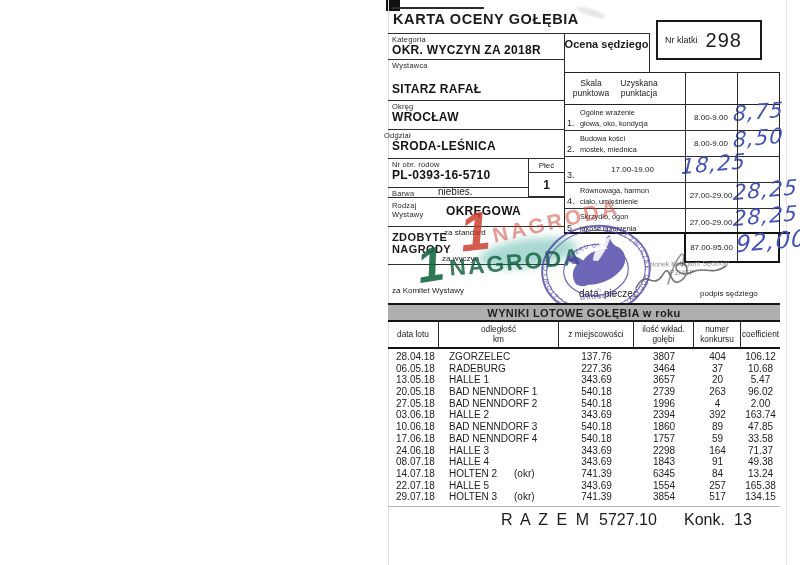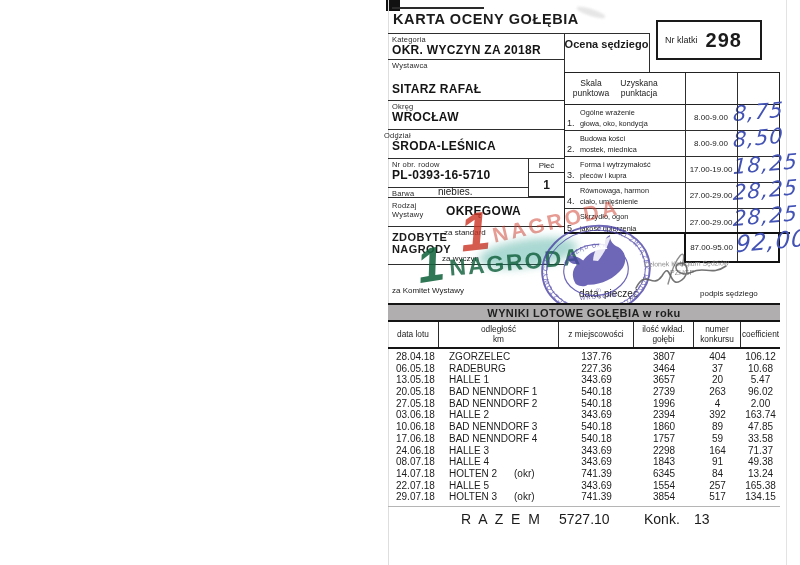--- a/index.html
+++ b/index.html
@@ -7,21 +7,21 @@
         font-family:"Liberation Sans",sans-serif;color:#1b1b1b;margin-left:36px;}
   .abs{position:absolute;}
   .hl{position:absolute;background:#2e2e2e;height:1.3px;}
   .vl{position:absolute;background:#2e2e2e;width:1.3px;}
   .lbl{position:absolute;font-size:7.5px;color:#2a2a2a;letter-spacing:.2px;}
   .val{position:absolute;font-size:12px;font-weight:bold;letter-spacing:.3px;color:#141414;}
   .title{position:absolute;left:357px;top:11px;font-size:14.5px;font-weight:bold;letter-spacing:.6px;}
   .nrbox{position:absolute;left:620px;top:20px;width:102px;height:36px;border:2px solid #1a1a1a;
          display:flex;align-items:center;background:#fff;}
   .nrbox .nlab{font-size:9px;margin-left:7px;color:#222;}
-  .nrbox .nval{font-size:20px;font-weight:bold;margin-left:8px;letter-spacing:1px;}
+  .nrbox .nval{font-size:20px;font-weight:normal;margin-left:8px;letter-spacing:1px;}
   
   .jtable{position:absolute;left:528px;top:72px;width:216px;height:161px;border:1.4px solid #222;box-sizing:border-box;}
   .jhead{position:relative;height:31px;border-bottom:1.5px solid #222;display:flex;}
   .jh1{width:120px;display:flex;align-items:center;justify-content:center;font-size:9.5px;}
   .jh2,.jh3{width:52px;display:flex;flex-direction:column;align-items:center;justify-content:center;font-size:8.5px;line-height:9.5px;}
   .jh3{width:44px;}
   .jrow{position:relative;height:26px;border-bottom:1px solid #2e2e2e;display:grid;grid-template-columns:15px 105px 52px 44px;box-sizing:border-box;}
   .jrow:last-of-type{border-bottom:none;}
   .jnum{font-size:9px;display:flex;align-items:flex-end;padding:0 0 2px 2px;}
   .jdesc{font-size:7.3px;line-height:9px;display:flex;flex-direction:column;justify-content:space-between;padding:2.5px 0;}
@@ -37,21 +37,21 @@
   .rheader{display:grid;grid-template-columns:51px 120px 75px 60px 47px 39px;border-bottom:2px solid #151515;}
   .rh-cell{border-right:1.1px solid #2a2a2a;border-left:0;display:flex;flex-direction:column;align-items:center;justify-content:center;
            font-size:8.3px;line-height:9.5px;height:25px;color:#222;}
   .rh-cell:first-child{border-left:0;}
   .rh-cell:last-child{border-right:0;}
   .rrow{display:grid;grid-template-columns:51px 120px 75px 60px 47px 39px;height:11.7px;font-size:10px;color:#1c1c1c;}
   .rrow .c-date{padding-left:8px;}
   .rrow .c-place{position:relative;padding-left:10px;white-space:nowrap;}
   .rrow .c-okr{position:absolute;left:75px;top:0;}
   .rrow .num{text-align:center;}
-  .razem{display:grid;grid-template-columns:51px 120px 75px 60px 47px 39px;font-size:14px;margin-top:4px;}
+  .razem{display:grid;grid-template-columns:51px 120px 75px 60px 47px 39px;font-size:16px;margin-top:4px;padding-left:40px;}
   
   .stamp-red-num{position:absolute;left:424px;top:204px;font-size:54px;font-weight:bold;font-style:italic;
        color:rgba(205,55,40,.82);transform:rotate(-6deg);line-height:1;}
   .stamp-red-txt{position:absolute;left:457px;top:224px;font-size:21px;font-weight:bold;letter-spacing:3px;
        color:rgba(205,55,40,.5);transform:rotate(-13deg);transform-origin:left center;white-space:nowrap;}
   .stamp-green-num{position:absolute;left:381px;top:241px;font-size:48px;font-weight:bold;font-style:italic;
        color:rgba(18,100,62,.88);transform:rotate(-9deg);line-height:1;}
   .stamp-green-txt{position:absolute;left:413px;top:249px;font-size:23px;font-weight:bold;letter-spacing:2px;
        color:rgba(16,95,60,.82);transform:rotate(-5deg);white-space:nowrap;}
   .smudge{position:absolute;left:442px;top:239px;width:100px;height:28px;border-radius:50%;
@@ -152,24 +152,20 @@
       <span>mostek, miednica</span>
     </div>
     <div class="jscale">8.00-9.00</div>
     <div class="jscore">
       <div class="pen" style="left:-4px;top:-5px;font-size:21px;">8,50</div>
     </div>
   </div>
 
   <div class="jrow">
     <div class="jnum">3.</div>
-    <div class="jdesc">
-      <span>Forma i wytrzymałość</span>
-      <span>pleców i kupra</span>
-    </div>
     <div class="jscale">17.00-19.00</div>
     <div class="jscore">
       <div class="pen" style="left:-4px;top:-5px;font-size:21px;">18,25</div>
     </div>
   </div>
 
   <div class="jrow">
     <div class="jnum">4.</div>
     <div class="jdesc">
       <span>Równowaga, harmon</span>

